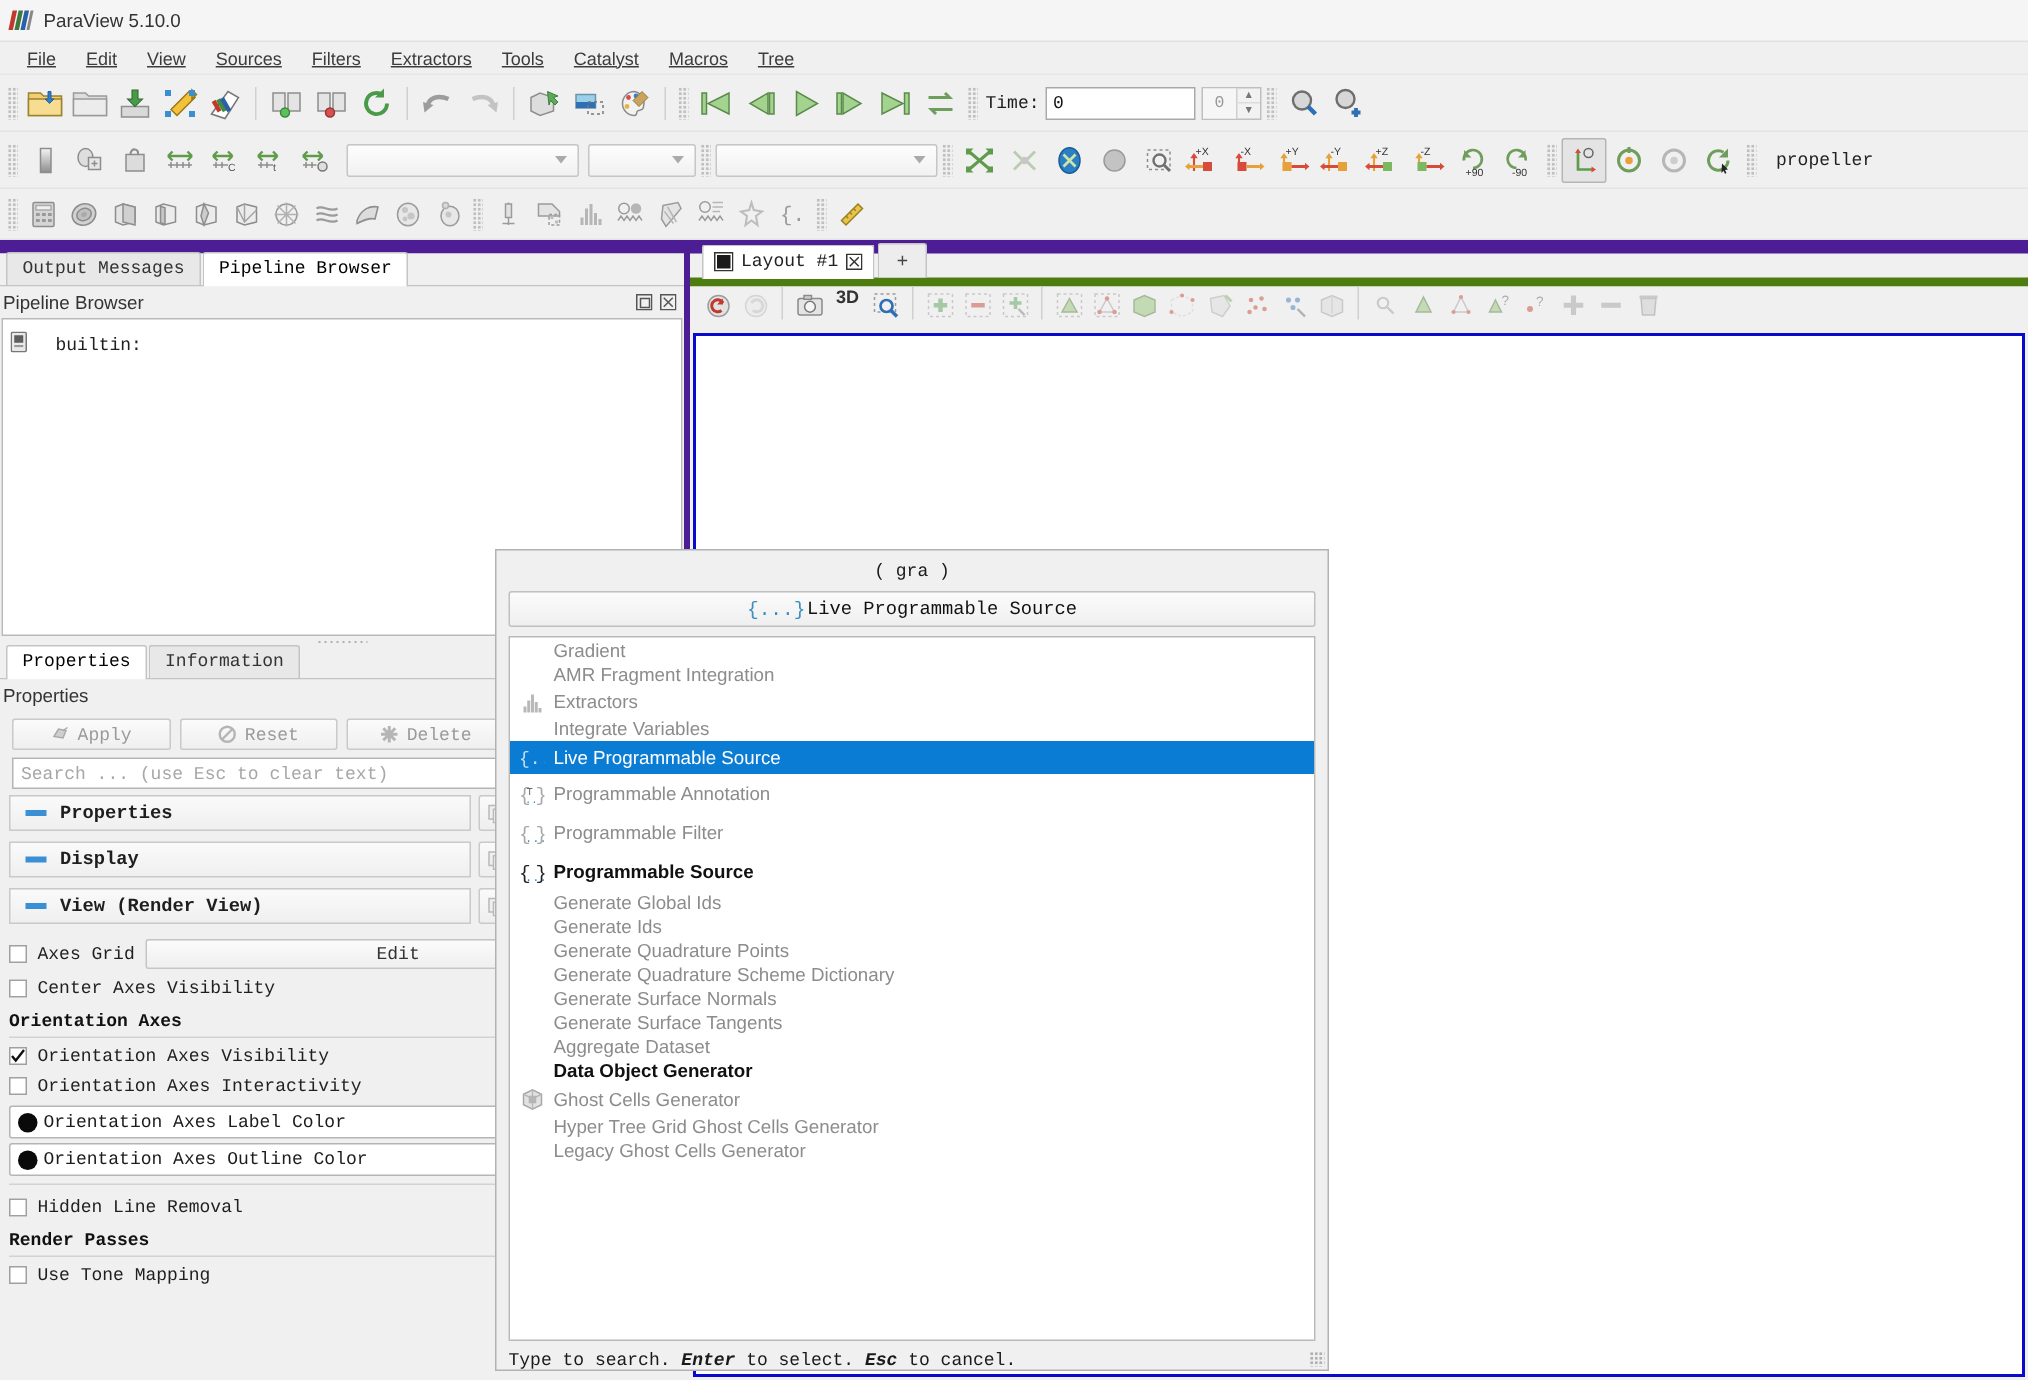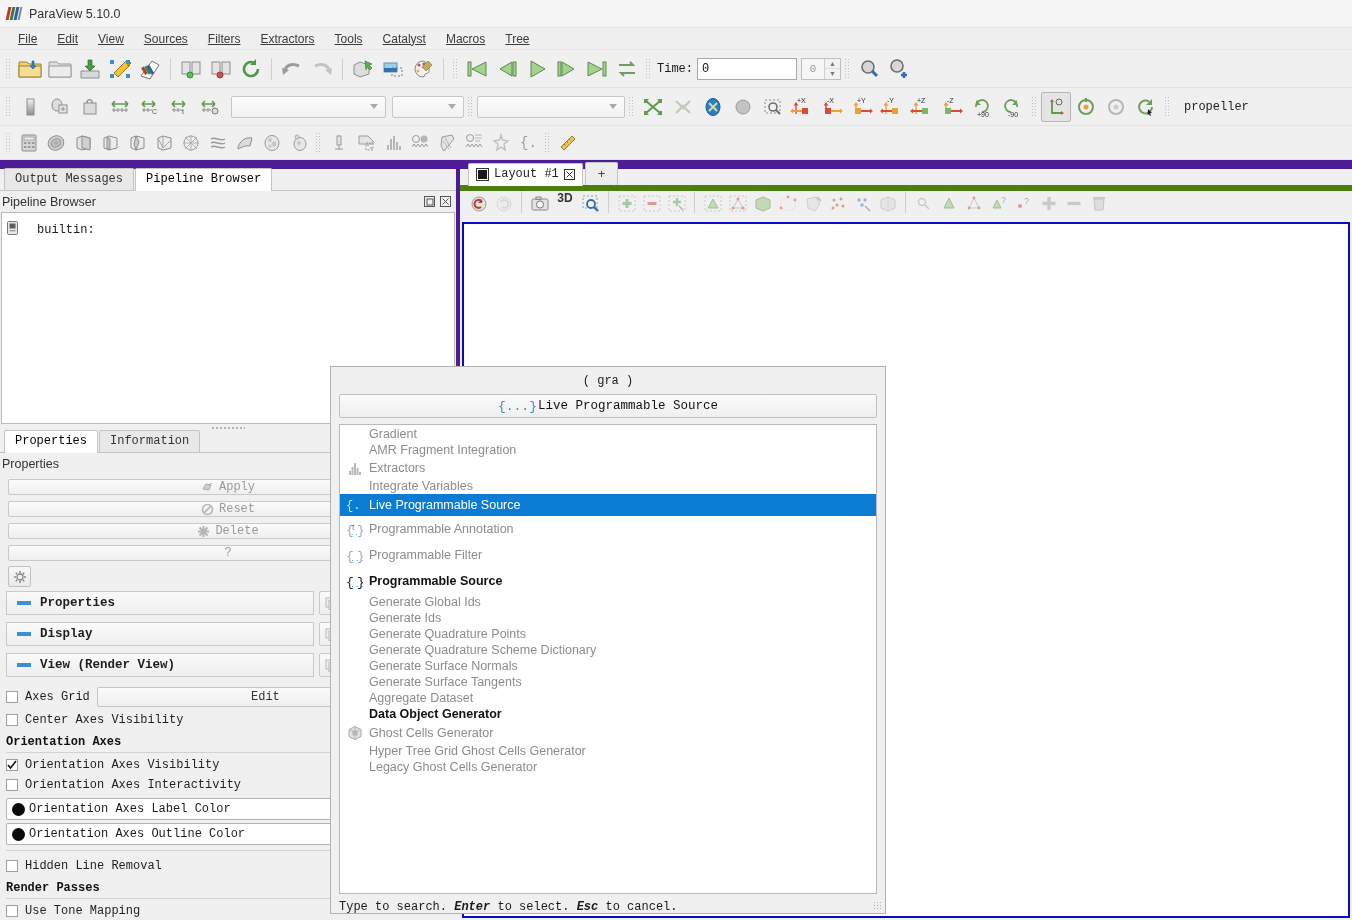--- a/index.html
+++ b/index.html
@@ -119,21 +119,21 @@
   .tree-row .tico { margin-right: 7px; }
 
   .splitter-h { height: 7px; display: flex; align-items: center; justify-content: center; }
   .splitter-h i {
     display: block; width: 34px; height: 3px;
     background-image: radial-gradient(#b0b0b0 1px, transparent 1px);
     background-size: 4px 4px;
   }
 
   
-  .btnrow { display: flex; gap: 6px; padding: 5px 8px 3px 8px; flex-direction: column; }
+  .btnrow { display: flex; gap: 6px; padding: 5px 8px 3px 8px; }
   .pbtn {
     flex: 1; height: 21px; border: 1px solid #c9c9c9; background: linear-gradient(#fbfbfb,#efefef);
     border-radius: 2px; display: flex; align-items: center; justify-content: center;
     font-family: "Liberation Mono", monospace; font-size: 12px; color: #9a9a9a; gap: 5px;
   }
   .searchrow { display: flex; padding: 2px 8px 4px 8px; gap: 3px; }
   .searchbox {
     flex: 1; height: 21px; border: 1px solid #b4b4b4; background: #fff;
     font-family: "Liberation Mono", monospace; font-size: 12px; color: #a7a7a7;
     display: flex; align-items: center; padding: 0 5px;
@@ -897,20 +897,21 @@
               <path d="M6.5 1v11M1 6.5h11M2.5 2.5l8 8M10.5 2.5l-8 8" stroke="#b5b5b5" stroke-width="2"></path>
             </svg>
           <span>Delete</span>
         </div>
         <div class="pbtn">
           <span>?</span>
         </div>
       </div>
 
       <div class="searchrow">
+        <div class="searchbox">Search ... (use Esc to clear text)</div>
         <div class="gearbtn">
           <svg width="14" height="14" viewBox="0 0 14 14">
               <circle cx="7" cy="7" r="3" fill="none" stroke="#8a8a8a" stroke-width="1.3"></circle>
               <g stroke="#8a8a8a" stroke-width="1.6">
                 <path d="M7 1v2M7 11v2M1 7h2M11 7h2M2.8 2.8l1.4 1.4M9.8 9.8l1.4 1.4M11.2 2.8l-1.4 1.4M4.2 9.8l-1.4 1.4"></path>
               </g>
             </svg>
         </div>
       </div>
 

